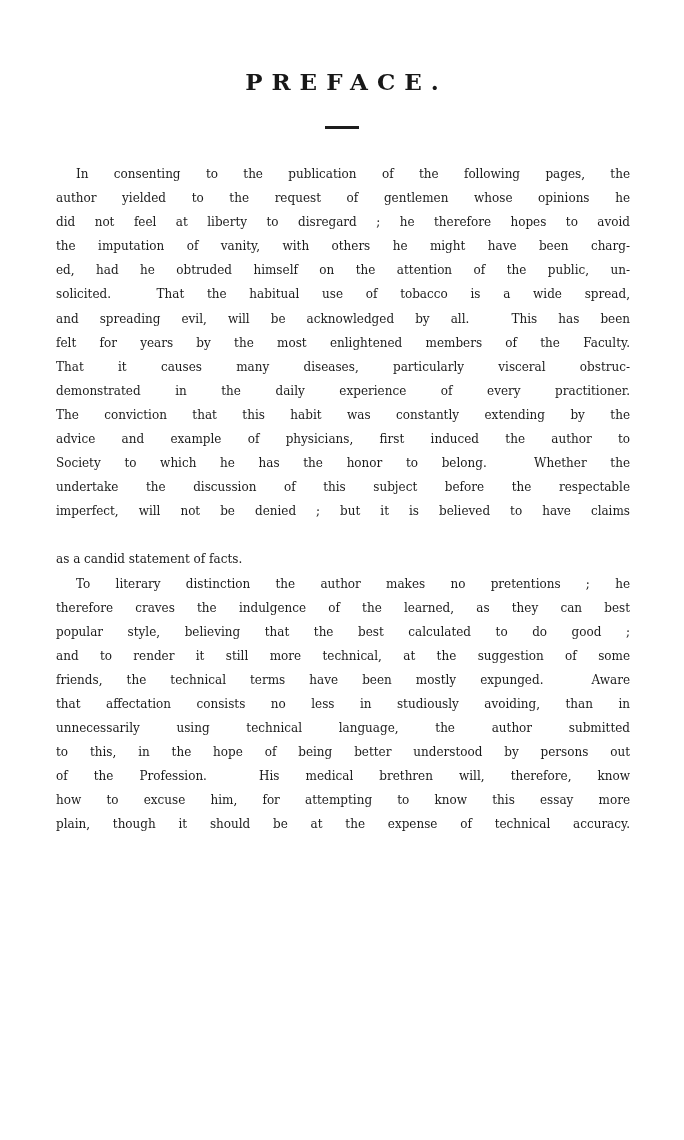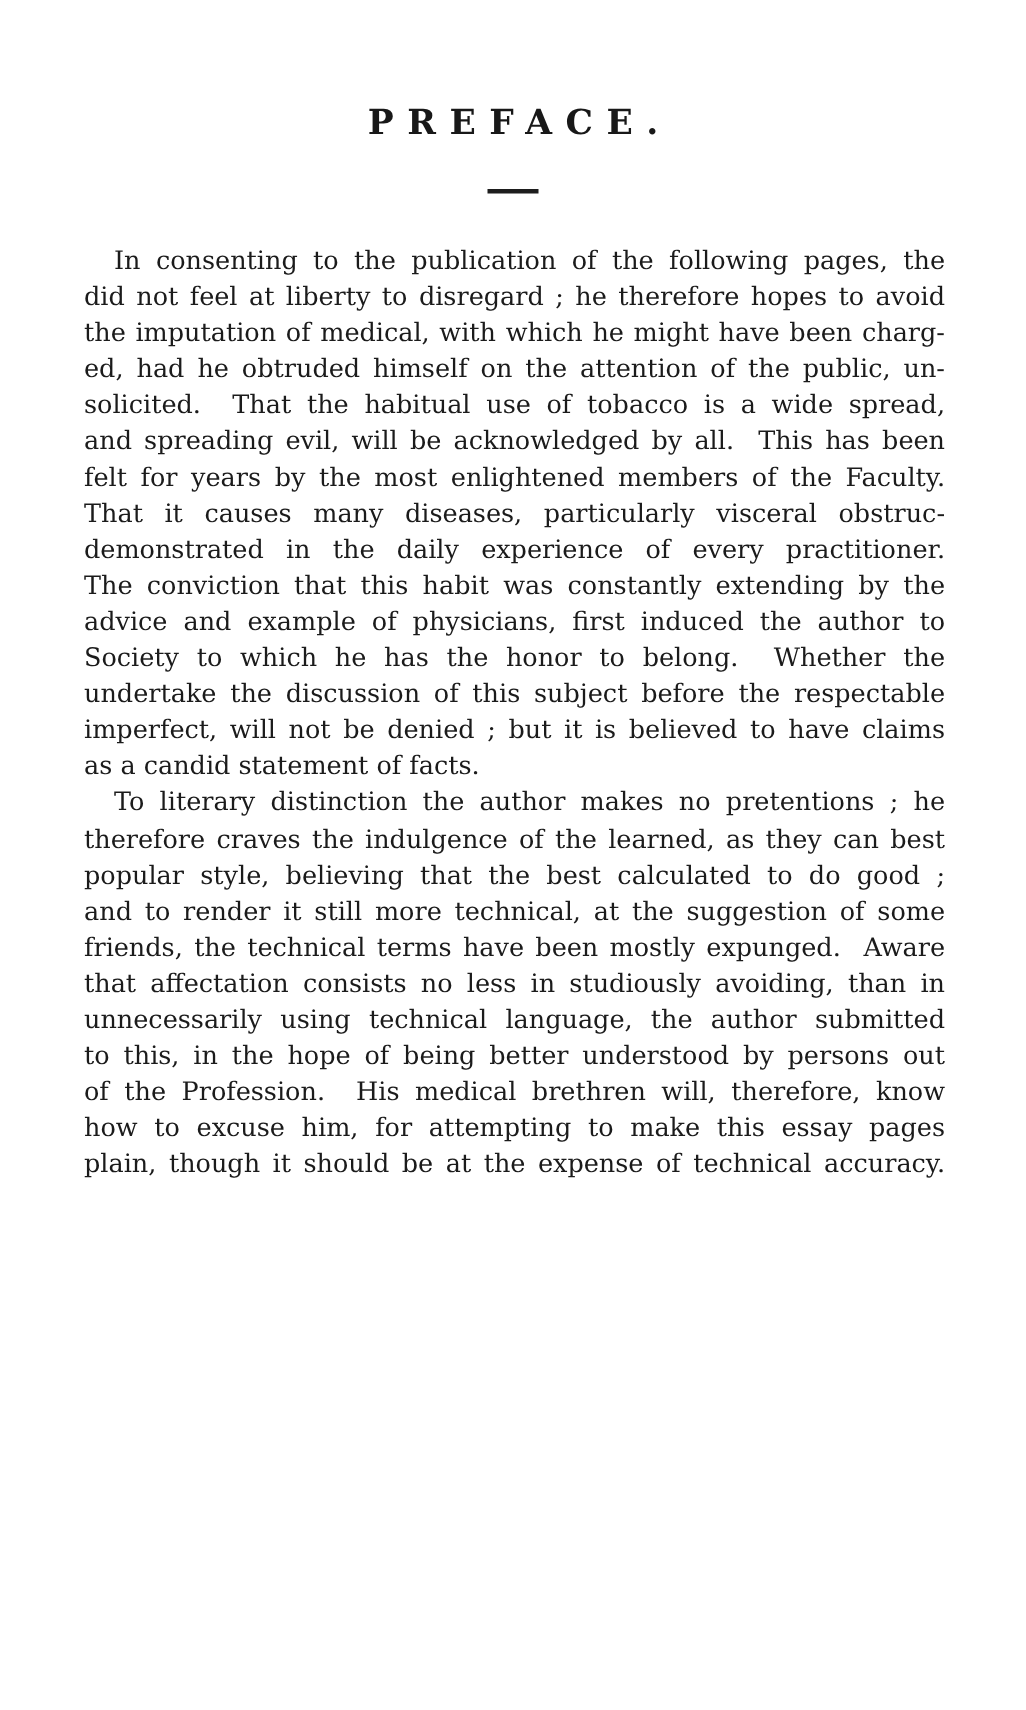--- a/index.html
+++ b/index.html
@@ -36,46 +36,48 @@
     transform: translateX(-50%);
     width: 34px;
     height: 3px;
     background: #1d1d1d;
   }
   .text-block {
     position: absolute;
     top: 162px;
     left: 56px;
     width: 574px;
-    font-size: 17px;
+    font-size: 12px;
     line-height: 24.1px;
   }
   .line {
     white-space: pre-wrap;
     text-align: justify;
     text-align-last: justify;
   }
   .line.first {
     text-indent: 20px;
   }
   .line.para-last {
     text-align-last: left;
+    margin-top: 24px;
   }
 </style>
 </head>
 <body>
 
 <div class="page">
   <h1 class="title">PREFACE.</h1>
   <div class="title-rule"></div>
   <div class="text-block">
     <div>
         <div class="line first">In consenting to the publication of the following pages, the</div>
+        <div class="line">author yielded to the request of gentlemen whose opinions he</div>
         <div class="line">did not feel at liberty to disregard ; he therefore hopes to avoid</div>
-        <div class="line">the imputation of medical, with which he might have been charg-</div>
+        <div class="line">the imputation of vanity, with others he might have been charg-</div>
         <div class="line">ed, had he obtruded himself on the attention of the public, un-</div>
         <div class="line">solicited.  That the habitual use of tobacco is a wide spread,</div>
         <div class="line">and spreading evil, will be acknowledged by all.  This has been</div>
         <div class="line">felt for years by the most enlightened members of the Faculty.</div>
         <div class="line">That it causes many diseases, particularly visceral obstruc-</div>
         <div class="line">demonstrated in the daily experience of every practitioner.</div>
         <div class="line">The conviction that this habit was constantly extending by the</div>
         <div class="line">advice and example of physicians, first induced the author to</div>
         <div class="line">Society to which he has the honor to belong.  Whether the</div>
         <div class="line">undertake the discussion of this subject before the respectable</div>
@@ -85,17 +87,17 @@
     <div>
         <div class="line first">To literary distinction the author makes no pretentions ; he</div>
         <div class="line">therefore craves the indulgence of the learned, as they can best</div>
         <div class="line">popular style, believing that the best calculated to do good ;</div>
         <div class="line">and to render it still more technical, at the suggestion of some</div>
         <div class="line">friends, the technical terms have been mostly expunged.  Aware</div>
         <div class="line">that affectation consists no less in studiously avoiding, than in</div>
         <div class="line">unnecessarily using technical language, the author submitted</div>
         <div class="line">to this, in the hope of being better understood by persons out</div>
         <div class="line">of the Profession.  His medical brethren will, therefore, know</div>
-        <div class="line">how to excuse him, for attempting to make this essay pages</div>
+        <div class="line">how to excuse him, for attempting to know this essay more</div>
         <div class="line">plain, though it should be at the expense of technical accuracy.</div>
       </div>
   </div>
 </div>
 
 </body></html>

